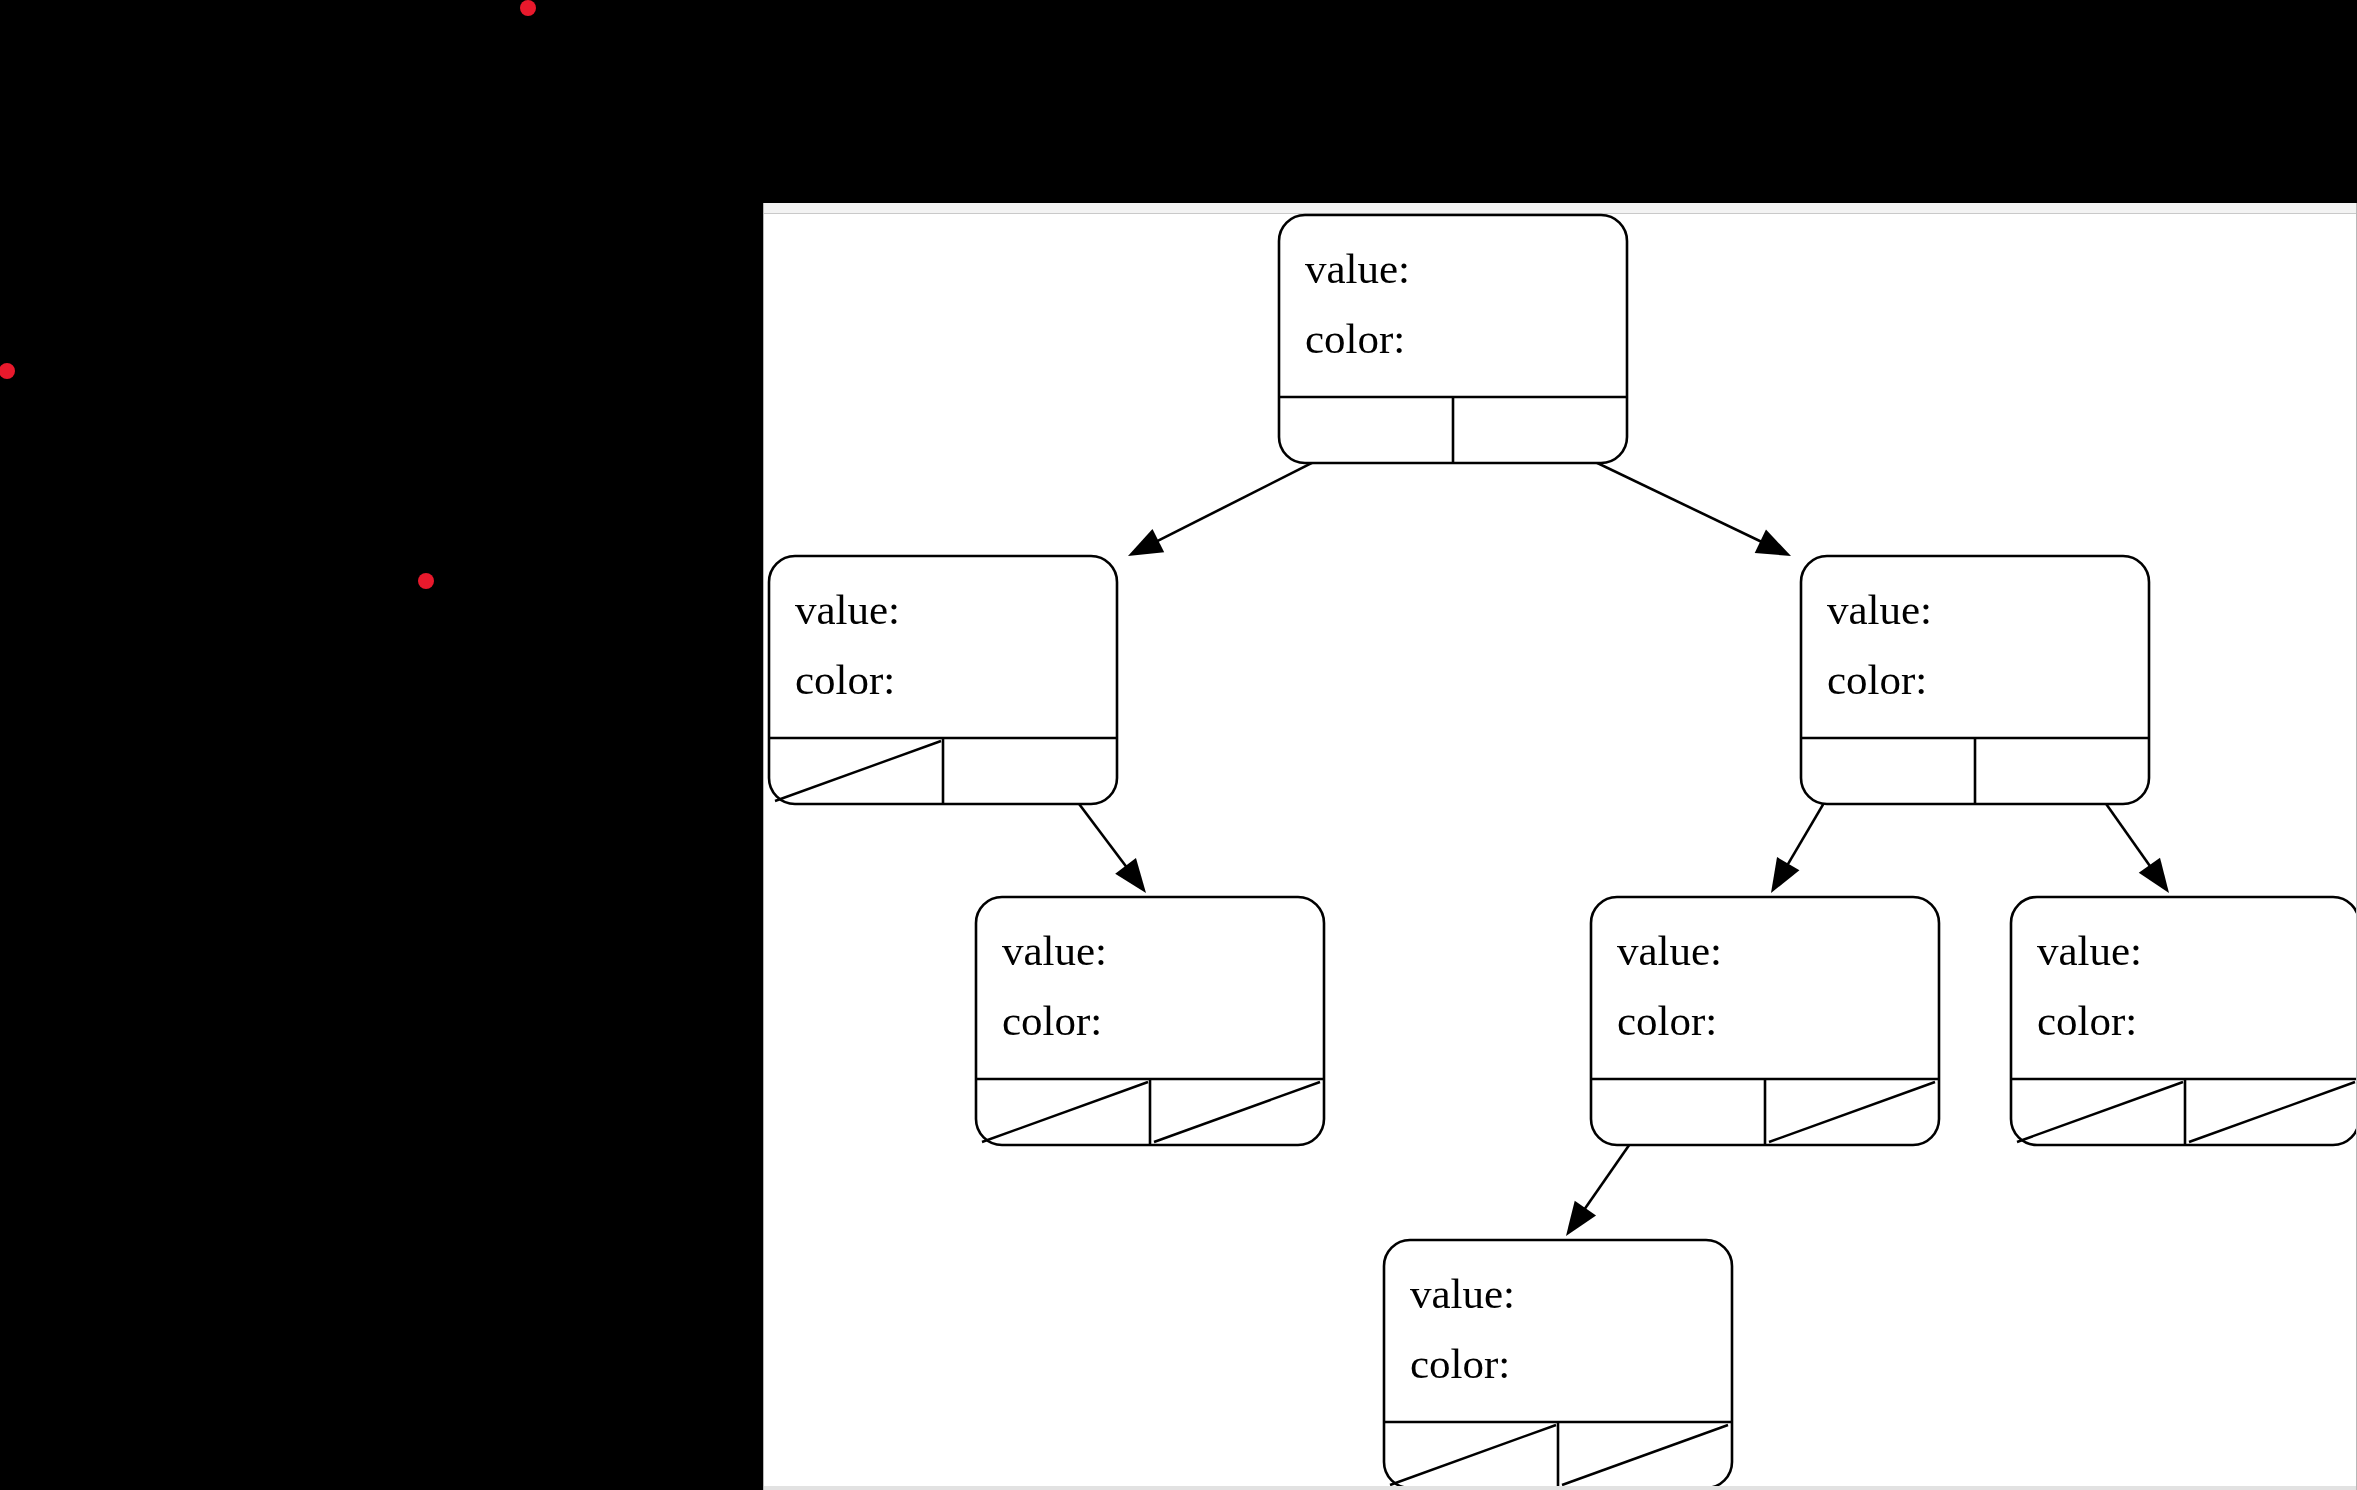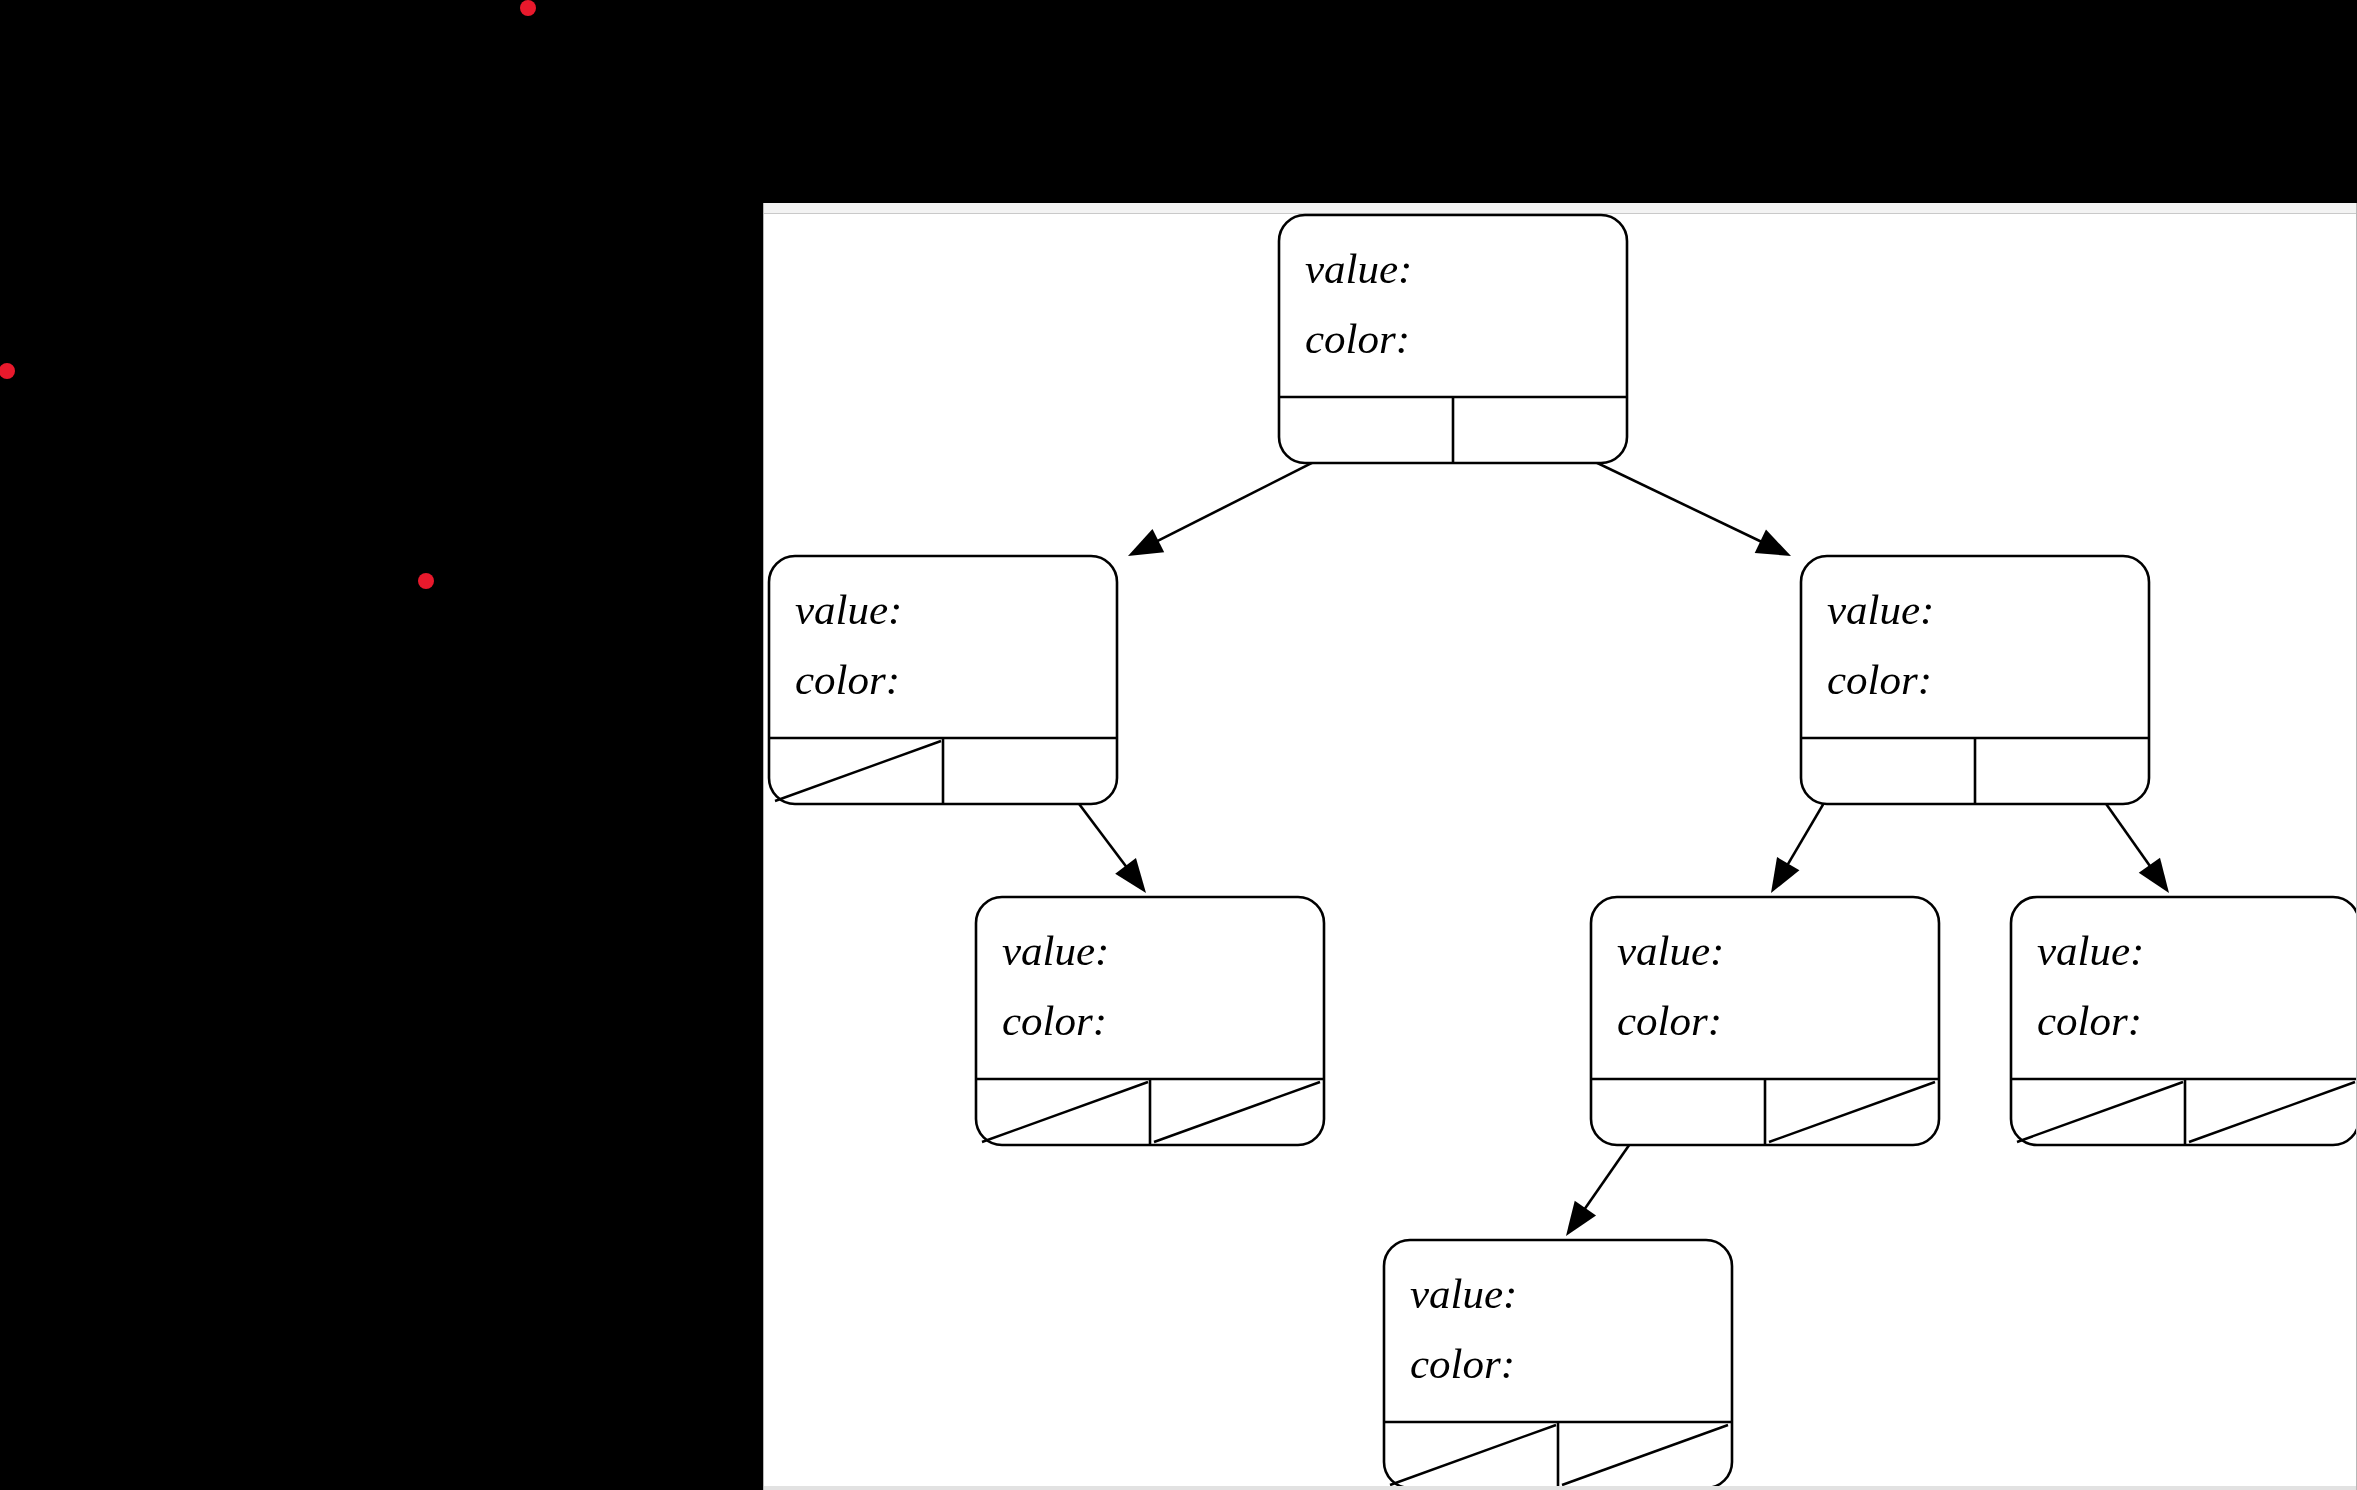--- a/index.html
+++ b/index.html
@@ -89,21 +89,21 @@
   }
   .node-label {
     font-family: "Liberation Serif", "DejaVu Serif", serif;
     font-size: 43px;
     fill: #000000;
   }
 </style>
 </head>
 <body>
 
-<div id="root-canvas" style="width: 2357px; height: 1490px; background: rgb(0, 0, 0); font-style: italic;">
+<div id="root-canvas" style="width: 2357px; height: 1490px; background: rgb(0, 0, 0);">
 
   <div id="marker-layer">
       <div class="marker-dot" style="left: 520px; top: 0px; width: 16px; height: 16px; background: rgb(232, 25, 44);"></div>
       <div class="marker-dot" style="left: -1px; top: 363px; width: 16px; height: 16px; background: rgb(232, 25, 44);"></div>
       <div class="marker-dot" style="left: 418px; top: 573px; width: 16px; height: 16px; background: rgb(232, 25, 44);"></div>
     </div>
 
   <div id="doc-panel" style="left: 763px; top: 203px; width: 1594px; height: 1287px; background: rgb(255, 255, 255);">
     <div id="panel-topstrip" style="background: rgb(243, 243, 243);"></div>
     <svg id="tree-svg" xmlns="http://www.w3.org/2000/svg" width="1594" height="1287" viewBox="0 0 1594 1287">

